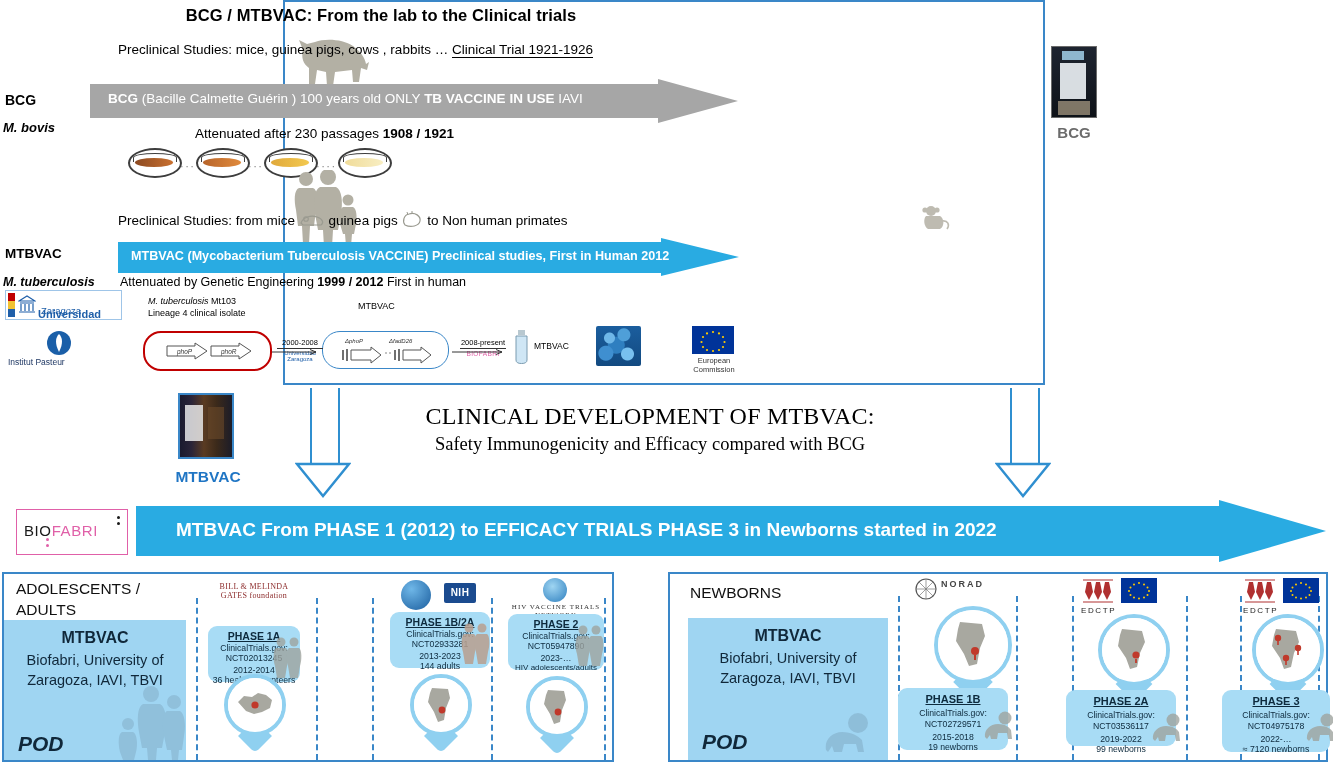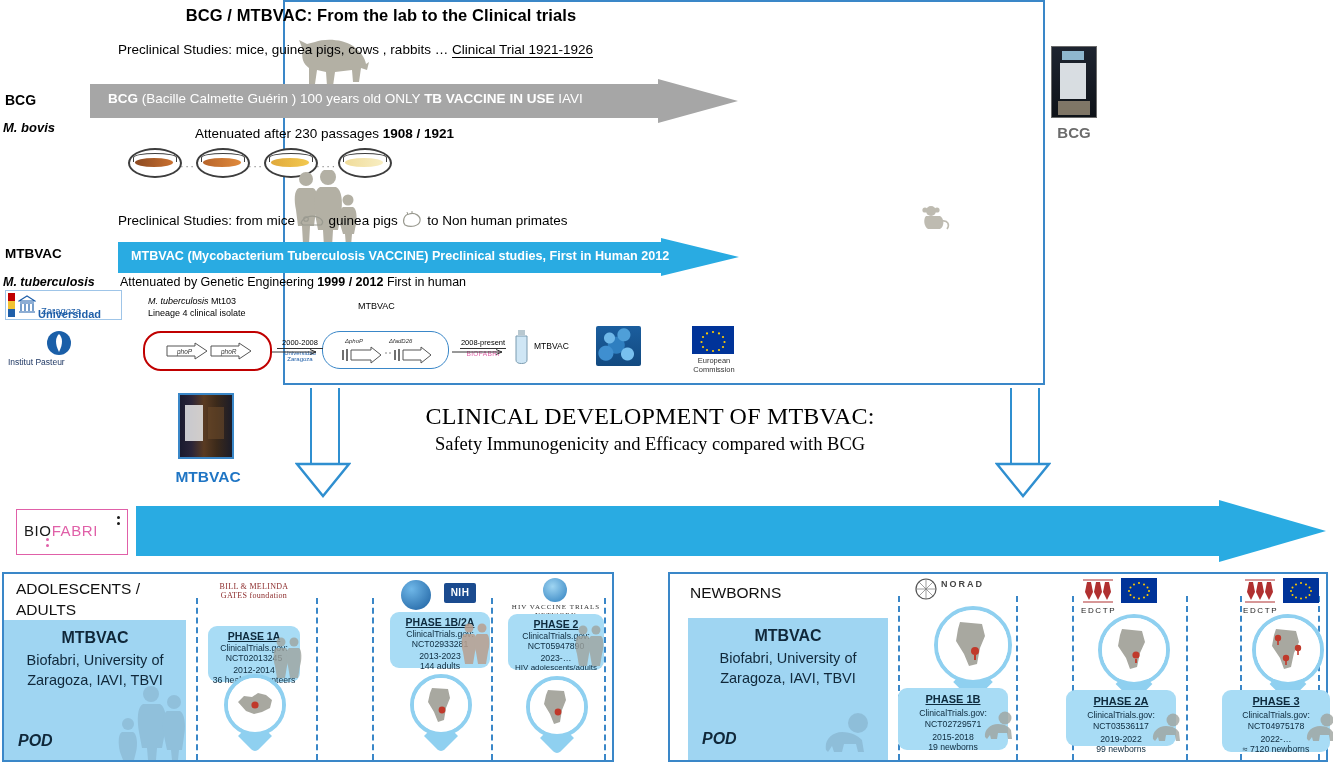--- a/index.html
+++ b/index.html
@@ -112,21 +112,21 @@
   #banner .txt{position:absolute;left:40px;top:19px;font-size:19px;font-weight:bold;color:#fff;white-space:nowrap;}
 
   
   .panel{position:absolute;border:2px solid #3a87c8;box-sizing:border-box;background:#fff;}
   #panel-left{left:2px;top:572px;width:612px;height:190px;}
   #panel-right{left:668px;top:572px;width:660px;height:190px;}
   .panel-title{position:absolute;font-size:15.5px;color:#111;}
   .blue-card{position:absolute;background:#9fd5f2;}
   .blue-card .bc-t{position:absolute;width:100%;text-align:center;font-size:16px;font-weight:bold;color:#10283a;}
   .blue-card .bc-l{position:absolute;width:100%;text-align:center;font-size:14.5px;color:#10283a;}
-  .blue-card .pod{position:absolute;left:14px;font-size:16px;font-weight:bold;font-style:italic;color:#10283a;}
+  .blue-card .pod{position:absolute;left:14px;font-size:21px;font-weight:bold;font-style:italic;color:#10283a;}
 
   .vdash{position:absolute;width:0;border-left:2px dashed #3a87c8;}
 
   .trial{position:absolute;}
   .trial .card{position:absolute;background:#a8dcf5;border-radius:9px;}
   .trial .ph{position:absolute;width:100%;text-align:center;font-size:10.5px;font-weight:bold;color:#0d2a3d;text-decoration:underline;}
   .trial .ln{position:absolute;width:100%;text-align:center;font-size:8.7px;color:#0d2a3d;}
 
   .pin{position:absolute;width:62px;height:74px;}
   .pin .bulb{position:absolute;left:0;top:0;width:62px;height:62px;border-radius:50%;border:4px solid #8fd0f0;background:#fff;box-sizing:border-box;}
@@ -370,20 +370,21 @@
   <div class="txt"><span class="b">BIO</span><span class="p">FABRI</span></div>
   <div class="d1"></div>
   <div class="d2"></div>
   <div class="d3"></div>
   <div class="d4"></div>
 </div>
 
 <div class="abs" id="banner">
   <div class="shaft"></div>
   <div class="head"></div>
+  <div class="txt">MTBVAC From PHASE 1 (2012)  to EFFICACY TRIALS PHASE 3 in Newborns started in 2022</div>
 </div>
 
 <div class="panel" id="panel-left"></div>
 <div class="panel-title" style="left:16px;top:580px;">ADOLESCENTS /</div>
 <div class="panel-title" style="left:16px;top:601px;">ADULTS</div>
 
 <div class="blue-card" style="left:4px;top:620px;width:182px;height:140px;">
   <div class="bc-t" style="top:9px;">MTBVAC</div>
   <div class="bc-l" style="top:32px;">Biofabri, University of</div>
   <div class="bc-l" style="top:52px;">Zaragoza, IAVI, TBVI</div>

